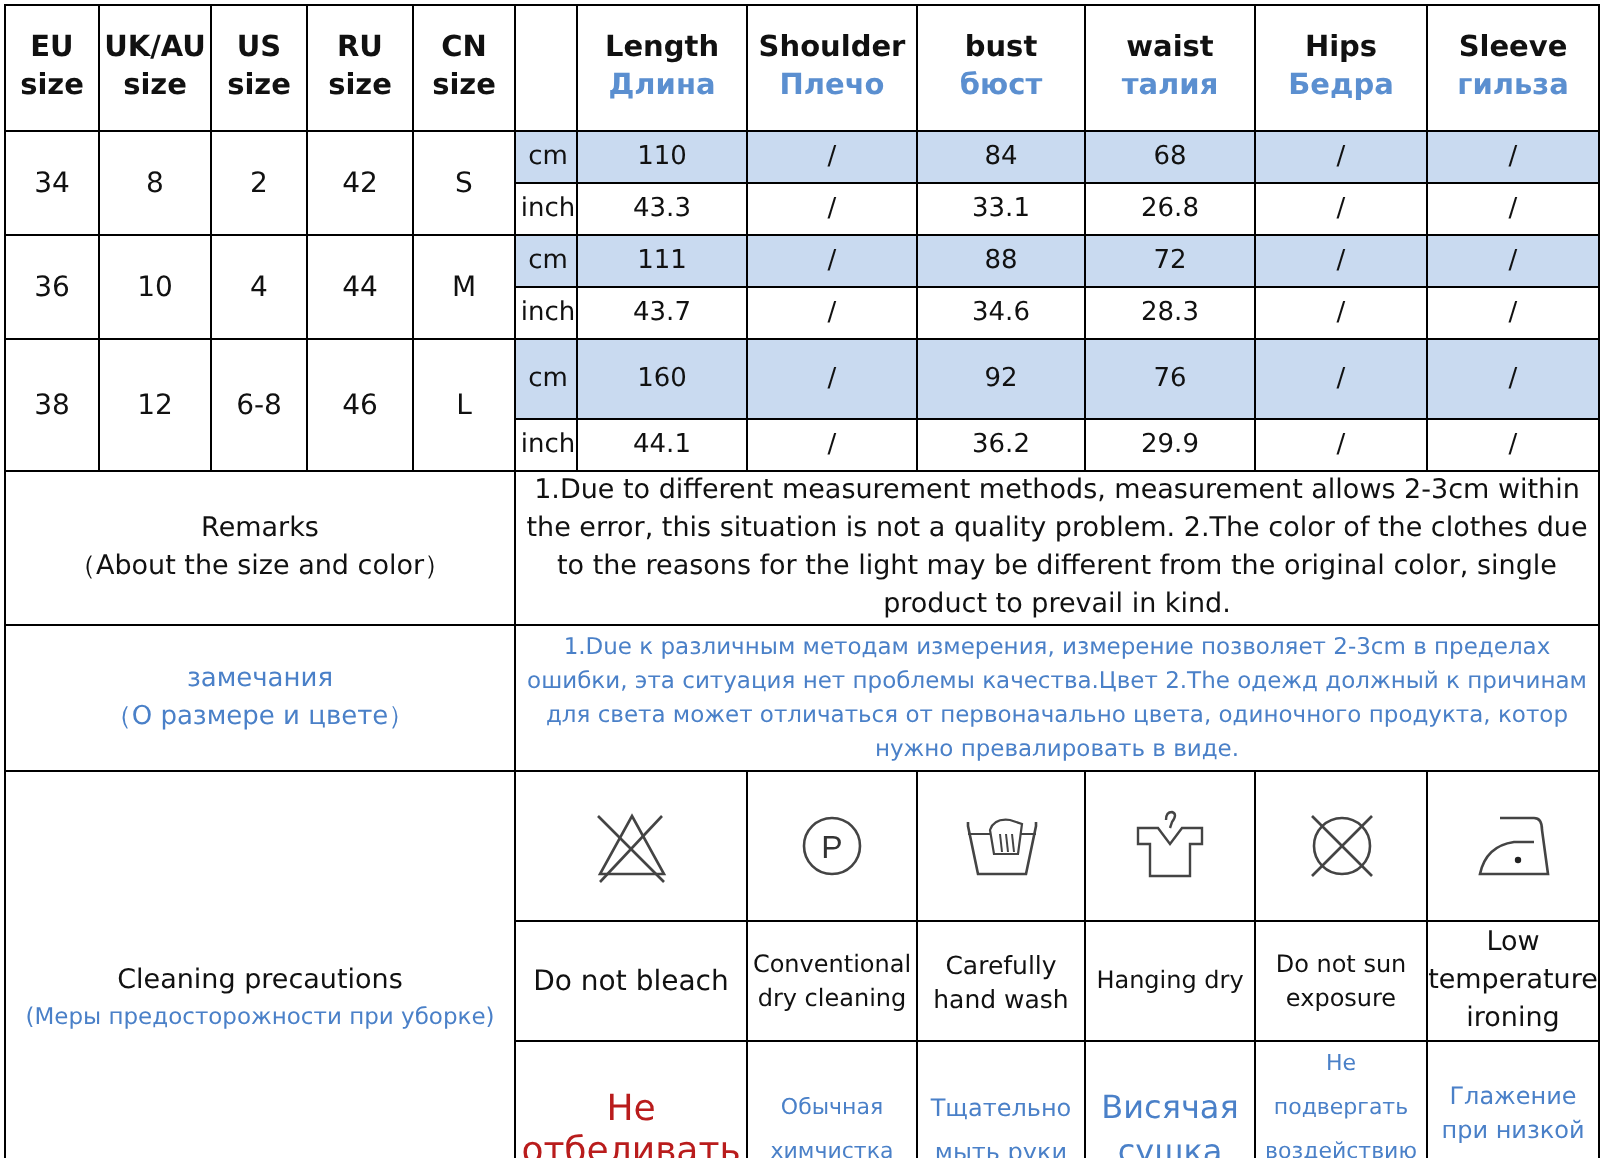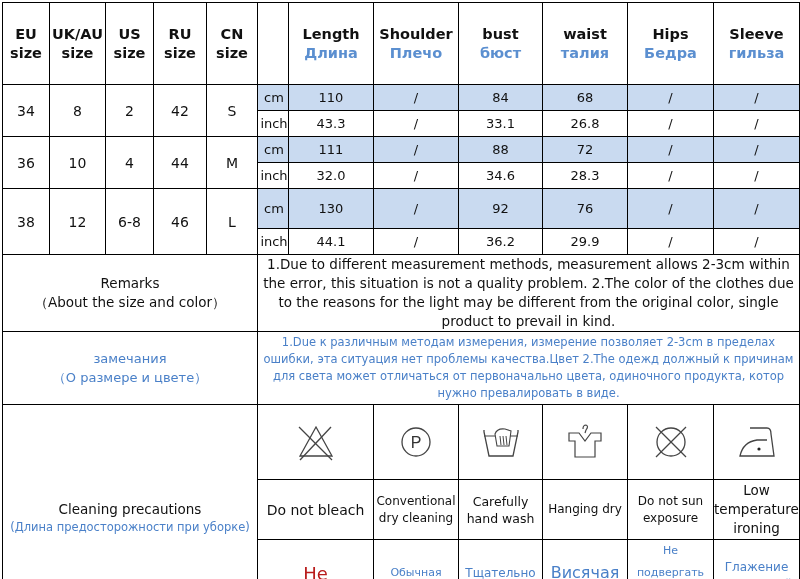--- a/index.html
+++ b/index.html
@@ -32,21 +32,21 @@
     <col style="width:31px">
     <col style="width:85px">
       <col style="width:85px">
       <col style="width:84px">
       <col style="width:85px">
       <col style="width:86px">
       <col style="width:86px">
   </colgroup>
 
   <tbody>
-      <tr style="height:82px">
+      <tr style="height:63px">
     <td class="hdr"><span>EU</span><br><span>size</span></td>
     <td class="hdr"><span>UK/AU</span><br><span>size</span></td>
     <td class="hdr"><span>US</span><br><span>size</span></td>
     <td class="hdr"><span>RU</span><br><span>size</span></td>
     <td class="hdr"><span>CN</span><br><span>size</span></td>
     <td></td>
     <td class="hdr"><span>Length</span><br><span class="ru">Длина</span></td>
     <td class="hdr"><span>Shoulder</span><br><span class="ru">Плечо</span></td>
     <td class="hdr"><span>bust</span><br><span class="ru">бюст</span></td>
     <td class="hdr"><span>waist</span><br><span class="ru">талия</span></td>
@@ -87,36 +87,36 @@
     <td class="unit m">cm</td>
     <td class="num m">111</td>
     <td class="num m">/</td>
     <td class="num m">88</td>
     <td class="num m">72</td>
     <td class="num m">/</td>
     <td class="num m">/</td>
   </tr>
   <tr style="height:26px">
     <td class="unit">inch</td>
-    <td class="num">32.0</td>
+    <td class="num">43.7</td>
     <td class="num">/</td>
     <td class="num">34.6</td>
     <td class="num">28.3</td>
     <td class="num">/</td>
     <td class="num">/</td>
   </tr>
 
   <tr class="cm" style="height:40px">
     <td rowspan="2" class="size">38</td>
     <td rowspan="2" class="size">12</td>
     <td rowspan="2" class="size">6-8</td>
     <td rowspan="2" class="size">46</td>
     <td rowspan="2" class="size">L</td>
     <td class="unit m">cm</td>
-    <td class="num m">130</td>
+    <td class="num m">160</td>
     <td class="num m">/</td>
     <td class="num m">92</td>
     <td class="num m">76</td>
     <td class="num m">/</td>
     <td class="num m">/</td>
   </tr>
   <tr style="height:26px">
     <td class="unit">inch</td>
     <td class="num">44.1</td>
     <td class="num">/</td>
@@ -138,21 +138,21 @@
     <td colspan="5" class="remark-en blue" style="font-size:13px">
       <span>замечания</span><br>
       <span>（О размере и цвете）</span>
     </td>
     <td colspan="7" class="remark-ru">1.Due к различным методам измерения, измерение позволяет 2-3cm в пределах ошибки, эта ситуация нет проблемы качества.Цвет 2.The одежд должный к причинам для света может отличаться от первоначально цвета, одиночного продукта, котор нужно превалировать в виде.</td>
   </tr>
 
   <tr style="height:75px">
     <td colspan="5" rowspan="3">
       <div style="font-size:13.5px;line-height:20px">Cleaning precautions</div>
-      <div style="font-size:11.5px;line-height:16px;color:#4a80c8">(Длина предосторожности при уборке)</div>
+      <div style="font-size:11.5px;line-height:16px;color:#4a80c8">(Меры предосторожности при уборке)</div>
     </td>
     <td colspan="2" class="icon">
       <span>
         <svg width="40" height="40" viewBox="0 0 40 40">
               <polygon points="20,5 36,34 4,34" fill="none" stroke="#444" stroke-width="1.3"></polygon>
               <line x1="3" y1="5" x2="36" y2="38" stroke="#444" stroke-width="1.3"></line>
               <line x1="35" y1="5" x2="4" y2="38" stroke="#444" stroke-width="1.3"></line>
             </svg>
       </span>
     </td>

